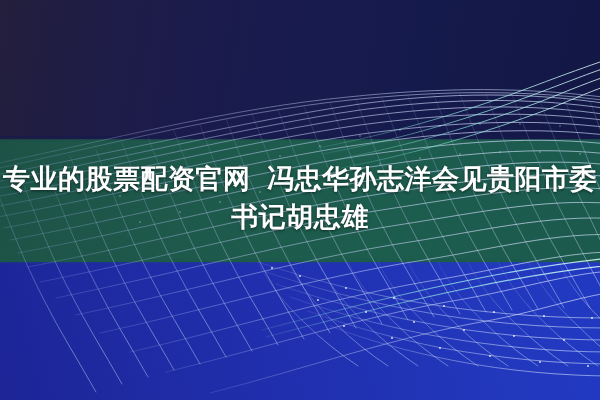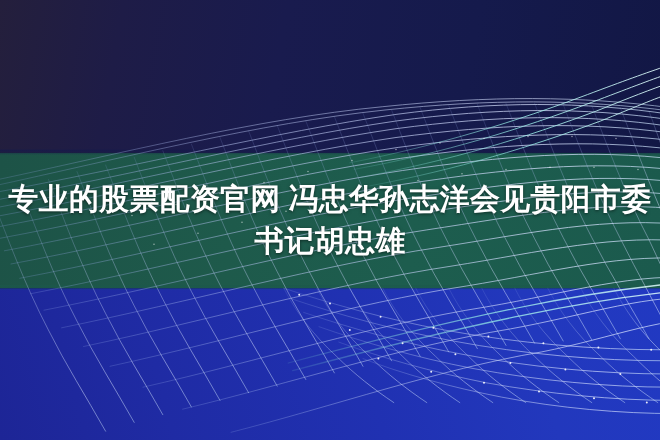--- a/index.html
+++ b/index.html
@@ -6,21 +6,21 @@
   html, body {
     margin: 0;
     padding: 0;
     background: #000;
   }
   #banner {
     position: relative;
     width: 600px;
     height: 400px;
     overflow: hidden;
-    font-family: Liberation Serif, serif;
+    font-family: Liberation Mono, monospace;
   }
 
   
   .band {
     position: absolute;
     left: 0;
     width: 100%;
   }
   #band-top {
     top: 0;

